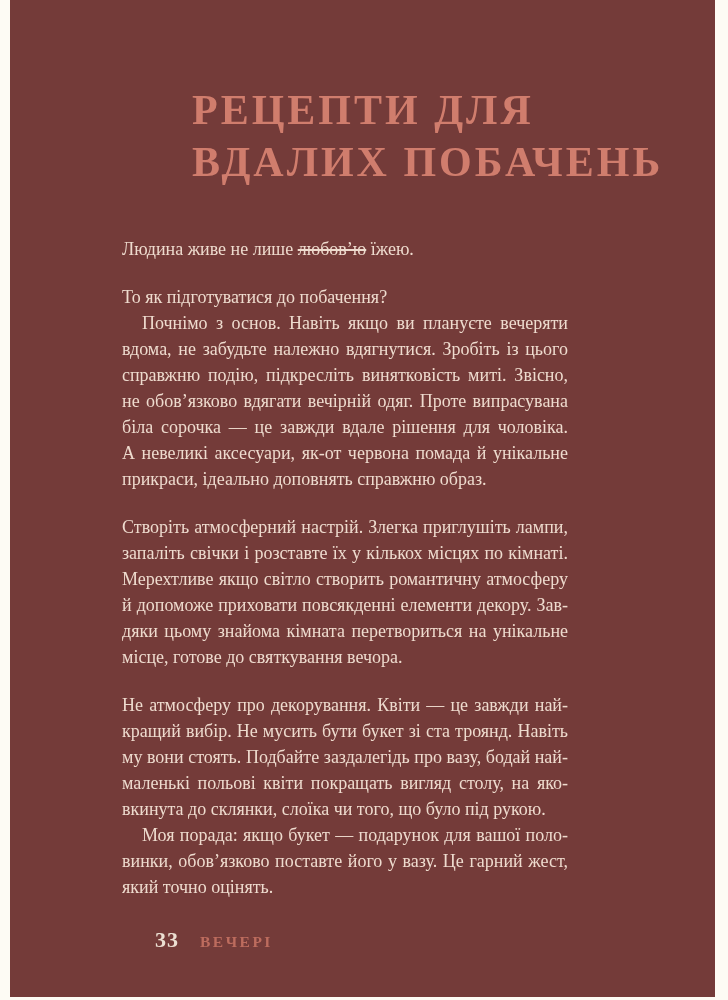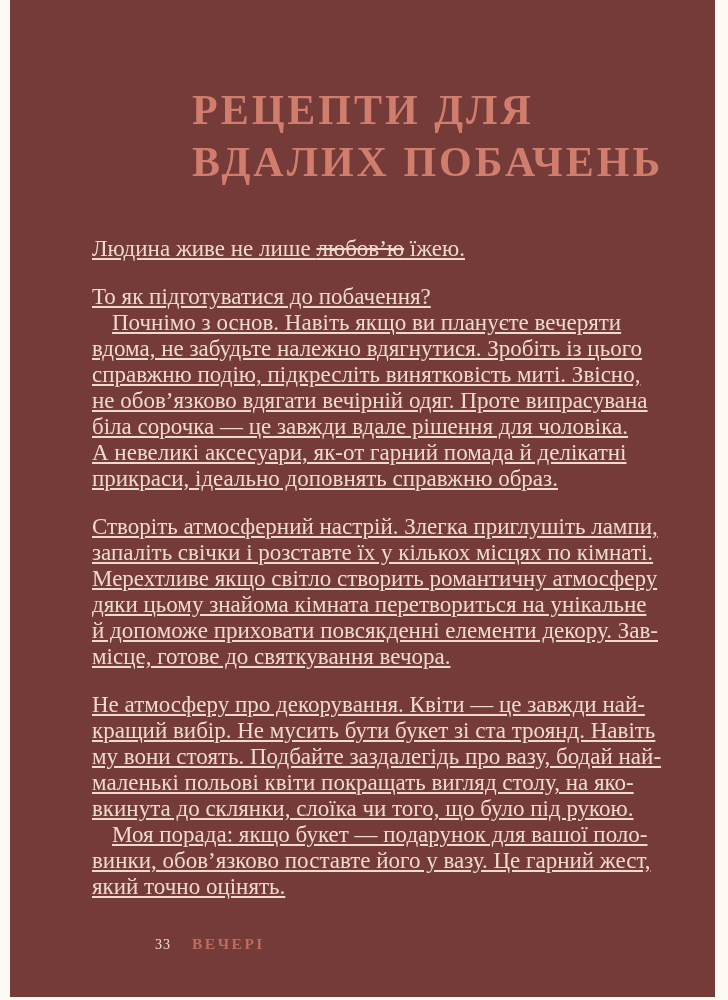--- a/index.html
+++ b/index.html
@@ -34,48 +34,47 @@
   .heading {
     margin: 84px 0 0 182px;
     color: var(--heading-text);
     font-weight: 700;
     font-size: 42px;
     line-height: 52px;
     letter-spacing: 3px;
   }
   .heading .h-line { display: block; }
   .text-col {
-    margin: 48px 0 0 82px;
+    margin: 48px 0 0 112px;
     width: 446px;
     color: var(--body-text);
-    font-size: 23px;
+    font-size: 18px;
     line-height: 26px;
-    text-decoration: underline;
   }
   .block.gap { margin-top: 22px; }
   .line {
     white-space: nowrap;
     text-align: justify;
     text-align-last: justify;
   }
   .line.last { text-align-last: left; }
   .line.indent { text-indent: 20px; }
   .line s {
     text-decoration: line-through;
     text-decoration-thickness: 1.5px;
   }
   .footer {
     position: absolute;
     left: 145px;
     bottom: 44px;
   }
   .page-num {
     color: var(--page-number);
-    font-size: 14px;
-    font-weight: 400;
+    font-size: 22px;
+    font-weight: 700;
     letter-spacing: 1px;
   }
   .section {
     color: var(--section-label);
     font-size: 15.5px;
     font-weight: 700;
     letter-spacing: 2.5px;
     margin-left: 17px;
   }
 </style>
@@ -96,29 +95,29 @@
         </div>
         <div class="block gap">
           <div class="line last">То як підготуватися до побачення?</div>
         </div>
         <div class="block">
           <div class="line indent">Почнімо з основ. Навіть якщо ви плануєте вечеряти</div>
           <div class="line">вдома, не забудьте належно вдягнутися. Зробіть із цього</div>
           <div class="line">справжню подію, підкресліть винятковість миті. Звісно,</div>
           <div class="line">не обов’язково вдягати вечірній одяг. Проте випрасувана</div>
           <div class="line">біла сорочка — це завжди вдале рішення для чоловіка.</div>
-          <div class="line">А невеликі аксесуари, як-от гарний помада й делікатні</div>
+          <div class="line">А невеликі аксесуари, як-от червона помада й унікальне</div>
           <div class="line last">прикраси, ідеально доповнять справжню образ.</div>
         </div>
         <div class="block gap">
           <div class="line">Створіть атмосферний настрій. Злегка приглушіть лампи,</div>
           <div class="line">запаліть свічки і розставте їх у кількох місцях по кімнаті.</div>
           <div class="line">Мерехтливе якщо світло створить романтичну атмосферу</div>
+          <div class="line">й допоможе приховати повсякденні елементи декору. Зав-</div>
           <div class="line">дяки цьому знайома кімната перетвориться на унікальне</div>
-          <div class="line">й допоможе приховати повсякденні елементи декору. Зав-</div>
           <div class="line last">місце, готове до святкування вечора.</div>
         </div>
         <div class="block gap">
           <div class="line">Не атмосферу про декорування. Квіти — це завжди най-</div>
           <div class="line">кращий вибір. Не мусить бути букет зі ста троянд. Навіть</div>
           <div class="line">му вони стоять. Подбайте заздалегідь про вазу, бодай най-</div>
           <div class="line">маленькі польові квіти покращать вигляд столу, на яко-</div>
           <div class="line last">вкинута до склянки, слоїка чи того, що було під рукою.</div>
         </div>
         <div class="block">

